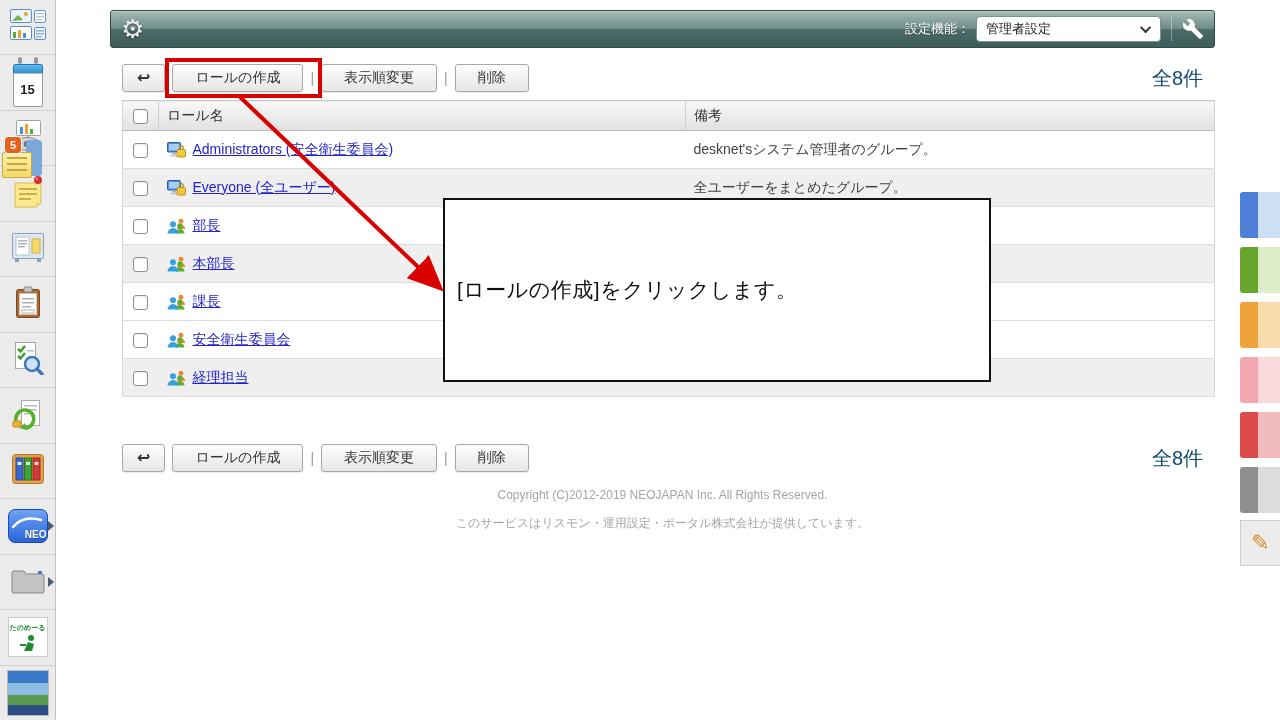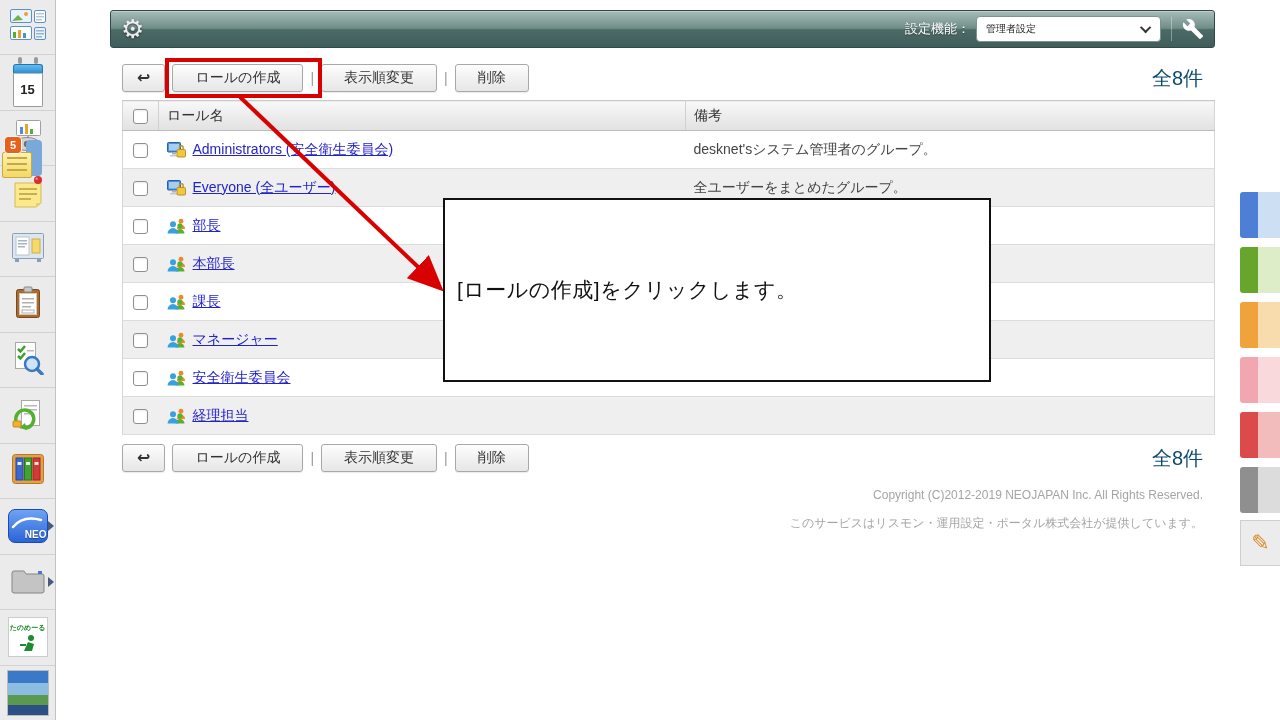--- a/index.html
+++ b/index.html
@@ -37,21 +37,21 @@
   .notif-badge { position:absolute; left:4px; top:0; width:18px; height:18px; background:#e8611c; border:1px solid #fff; border-radius:4px; color:#fff; font-size:11px; font-weight:bold; display:flex; align-items:center; justify-content:center; }
   .pencil-tab { width:40px; height:46px; background:#ececec; border:1px solid #cfcfcf; border-right:none; display:flex; align-items:center; justify-content:center; font-size:22px; color:#d8892b; }
 
   
   #main { position:absolute; left:110px; top:10px; width:1105px; }
   #title-bar { position:absolute; left:0; top:0; width:1105px; height:38px; border:1px solid #2f4a47; border-radius:3px; background:linear-gradient(#a7bcb7 0%, #6f8d88 48%, #4c6b67 52%, #3f5d5a 100%); box-shadow:inset 0 1px 0 rgba(255,255,255,.3); display:flex; align-items:center; padding:0 10px; color:#fff; }
   .gear { font-size:26px; line-height:1; color:#ececec; text-shadow:0 1px 2px rgba(0,0,0,.5); margin-right:8px; }
   .crumb { font-size:15px; font-weight:bold; text-shadow:0 1px 1px rgba(0,0,0,.45); letter-spacing:.5px; }
   .title-spacer { flex:1; }
   .setting-label { font-size:13px; margin-right:6px; text-shadow:0 1px 1px rgba(0,0,0,.4); }
-  .fake-select { width:185px; height:26px; background:#fff; border:1px solid #7c938f; border-radius:4px; display:flex; align-items:center; justify-content:space-between; padding:0 9px; color:#222; font-size:10px; cursor:pointer; }
+  .fake-select { width:185px; height:26px; background:#fff; border:1px solid #7c938f; border-radius:4px; display:flex; align-items:center; justify-content:space-between; padding:0 9px; color:#222; font-size:13px; cursor:pointer; }
   .chev { width:8px; height:8px; border-left:2px solid #333; border-bottom:2px solid #333; transform:rotate(-45deg) translateY(-2px); }
   .vdiv { width:1px; height:24px; background:rgba(255,255,255,.35); margin:0 10px; }
   .wrench { width:22px; height:22px; cursor:pointer; }
 
   
   .toolbar { position:absolute; left:12px; width:1081px; height:30px; display:flex; align-items:center; gap:7px; }
   .btn { height:28px; background:linear-gradient(#fdfdfd,#e6e6e6); border:1px solid #a8a8a8; border-radius:3px; font-size:14px; color:#333; padding:0 22px; cursor:pointer; box-shadow:0 1px 1px rgba(0,0,0,.08); font-family:inherit; }
   .btn.back { padding:0 14px; font-size:16px; font-weight:bold; line-height:1; }
   .tb-sep { color:#999; font-size:14px; }
   .tb-count { margin-left:auto; font-size:20px; color:#0c4a6e; }
@@ -61,21 +61,21 @@
   #role-table th { height:30px; background:linear-gradient(#f8f8f8,#e1e1e1); border-top:1px solid #c8c8c8; border-bottom:1px solid #bdbdbd; border-right:1px solid #d0d0d0; font-size:14px; font-weight:normal; color:#333; text-align:left; padding-left:8px; }
   #role-table th:last-child { border-right:none; }
   #role-table td { height:38px; border-bottom:1px solid #dcdcdc; font-size:14px; color:#444; padding-left:8px; }
   #role-table tr.alt td { background:#efefef; }
   .cbx { display:inline-block; width:15px; height:15px; background:#fff; border:1px solid #8f8f8f; border-radius:3px; box-shadow:inset 0 1px 2px rgba(0,0,0,.08); vertical-align:middle; cursor:pointer; }
   .name-cell { display:flex; align-items:center; gap:7px; }
   .role-link { color:#2323cb; text-decoration:underline; font-size:14px; cursor:pointer; }
   .row-icon { display:inline-flex; width:19px; height:16px; }
 
   
-  .foot-line { position:absolute; left:12px; width:1081px; text-align:right; color:#a5a5a5; font-size:12px; }
+  .foot-line { position:absolute; left:12px; width:1081px; text-align:center; color:#a5a5a5; font-size:12px; }
 
   
   #arrow-svg { position:absolute; left:0; top:0; width:1280px; height:720px; pointer-events:none; z-index:50; }
   #hl-box { position:absolute; left:165px; top:58px; width:157px; height:40px; border:4px solid #d90000; z-index:51; pointer-events:none; }
   #callout { position:absolute; left:443px; top:198px; width:548px; height:184px; background:#fff; border:2px solid #111; z-index:52; display:flex; align-items:center; padding-left:12px; }
   #callout span { font-size:21px; color:#111; letter-spacing:.5px; }
 </style>
 </head>
 <body>
 
@@ -382,40 +382,20 @@
             <circle cx="6" cy="6.2" r="3" fill="#38a0e0"></circle>
                     <path d="M0.5 15.6 a5.5 5.5 0 0 1 11 0 Z" fill="#38a0e0"></path>
           </svg>
         </span>
         <a class="role-link">課長</a>
       </span>
     </td>
     <td></td>
   </tr>
 
-  <tr class="alt">
-    <td style="padding-left:10px;"><span class="cbx"></span></td>
-    <td>
-      <span class="name-cell">
-
-        <span class="row-icon icon-group">
-          <svg width="19" height="16" viewBox="0 0 19 16">
-            <circle cx="14" cy="3.2" r="2.4" fill="#f08828"></circle>
-                    <path d="M10 11 a4 4 0 0 1 8 0 Z" fill="#f08828"></path>
-            <circle cx="13" cy="7.8" r="2.6" fill="#58b030"></circle>
-                    <path d="M8.5 15.6 a4.5 4.5 0 0 1 9 0 Z" fill="#58b030"></path>
-            <circle cx="6" cy="6.2" r="3" fill="#38a0e0"></circle>
-                    <path d="M0.5 15.6 a5.5 5.5 0 0 1 11 0 Z" fill="#38a0e0"></path>
-          </svg>
-        </span>
-        <a class="role-link">マネージャー</a>
-      </span>
-    </td>
-    <td></td>
-  </tr>
 
   <tr>
     <td style="padding-left:10px;"><span class="cbx"></span></td>
     <td>
       <span class="name-cell">
 
         <span class="row-icon icon-group">
           <svg width="19" height="16" viewBox="0 0 19 16">
             <circle cx="14" cy="3.2" r="2.4" fill="#f08828"></circle>
                     <path d="M10 11 a4 4 0 0 1 8 0 Z" fill="#f08828"></path>

